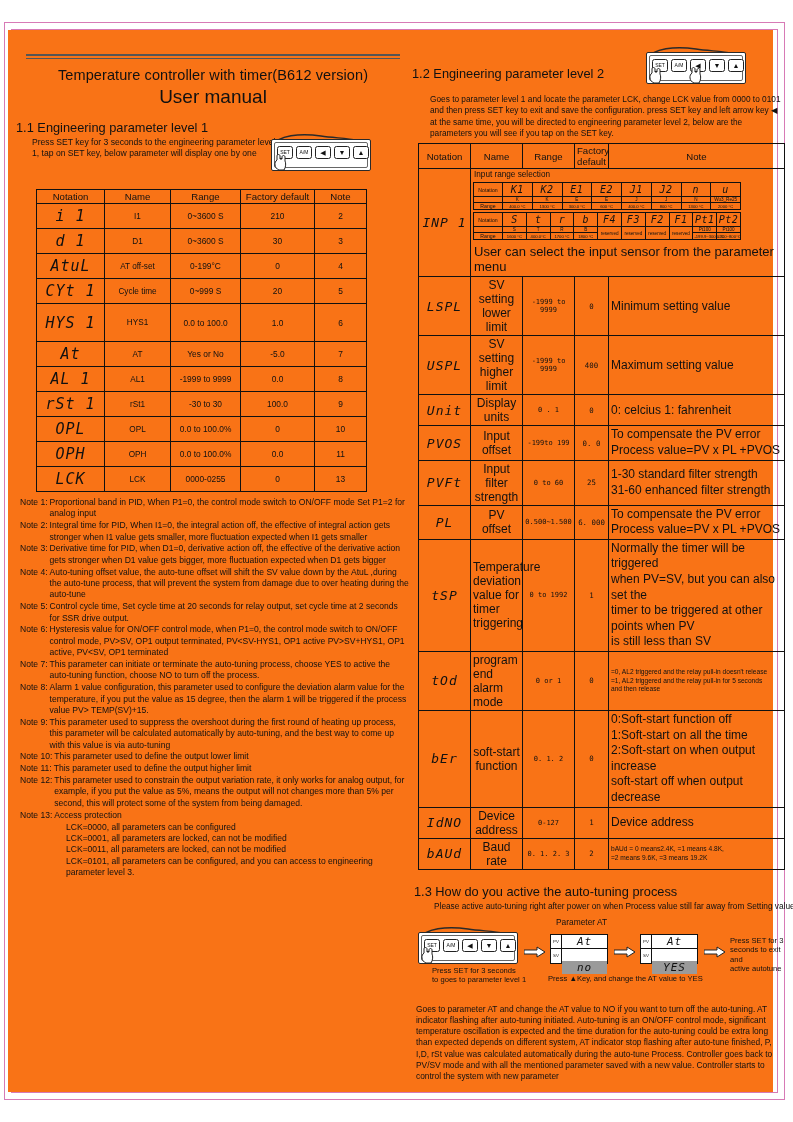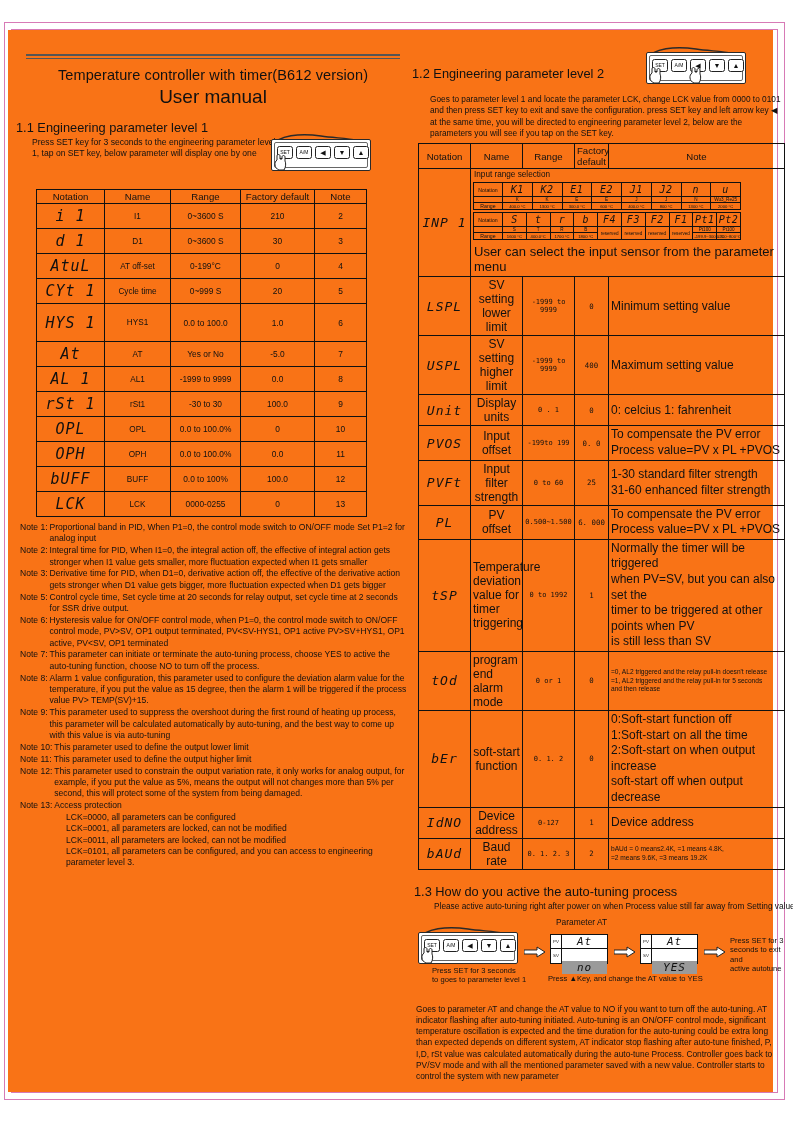--- a/index.html
+++ b/index.html
@@ -208,27 +208,20 @@
           <td>0</td>
           <td>10</td>
         </tr>
         <tr style="height:23px">
           <td class="not">OPH</td>
           <td class="nm">OPH</td>
           <td>0.0 to 100.0%</td>
           <td>0.0</td>
           <td>11</td>
         </tr>
-        <tr style="height:23px">
-          <td class="not">bUFF</td>
-          <td class="nm">BUFF</td>
-          <td>0.0 to 100%</td>
-          <td>100.0</td>
-          <td>12</td>
-        </tr>
         <tr style="height:24px">
           <td class="not">LCK</td>
           <td class="nm">LCK</td>
           <td>0000-0255</td>
           <td>0</td>
           <td>13</td>
         </tr>
       </tbody>
     </table>
 
@@ -237,20 +230,24 @@
           <span class="lb">Note 1:</span>
           <span class="tx">Proportional band in PID, When P1=0, the control mode switch to ON/OFF mode Set P1=2 for analog input</span>
         </div>
       <div class="n">
           <span class="lb">Note 2:</span>
           <span class="tx">Integral time for PID, When I1=0, the integral action off, the effective of integral action gets stronger when I1 value gets smaller, more fluctuation expected when I1 gets smaller</span>
         </div>
       <div class="n">
           <span class="lb">Note 3:</span>
           <span class="tx">Derivative time for PID, when D1=0, derivative action off, the effective of the derivative action gets stronger when D1 value gets bigger, more fluctuation expected when D1 gets bigger</span>
+        </div>
+      <div class="n">
+          <span class="lb">Note 4:</span>
+          <span class="tx">Auto-tuning offset value, the auto-tune offset will shift the SV value down by the AtuL ,during the auto-tune process, that will prevent the system from damage due to over heating during the auto-tune</span>
         </div>
       <div class="n">
           <span class="lb">Note 5:</span>
           <span class="tx">Control cycle time, Set cycle time at 20 seconds for relay output,  set cycle time at 2 seconds for SSR drive output.</span>
         </div>
       <div class="n">
           <span class="lb">Note 6:</span>
           <span class="tx">Hysteresis value for ON/OFF control mode, when P1=0, the control mode switch to ON/OFF control mode, PV&gt;SV, OP1 output terminated,  PV&lt;SV-HYS1, OP1 active PV&gt;SV+HYS1, OP1 active, PV&lt;SV, OP1 terminated</span>
         </div>
       <div class="n">

